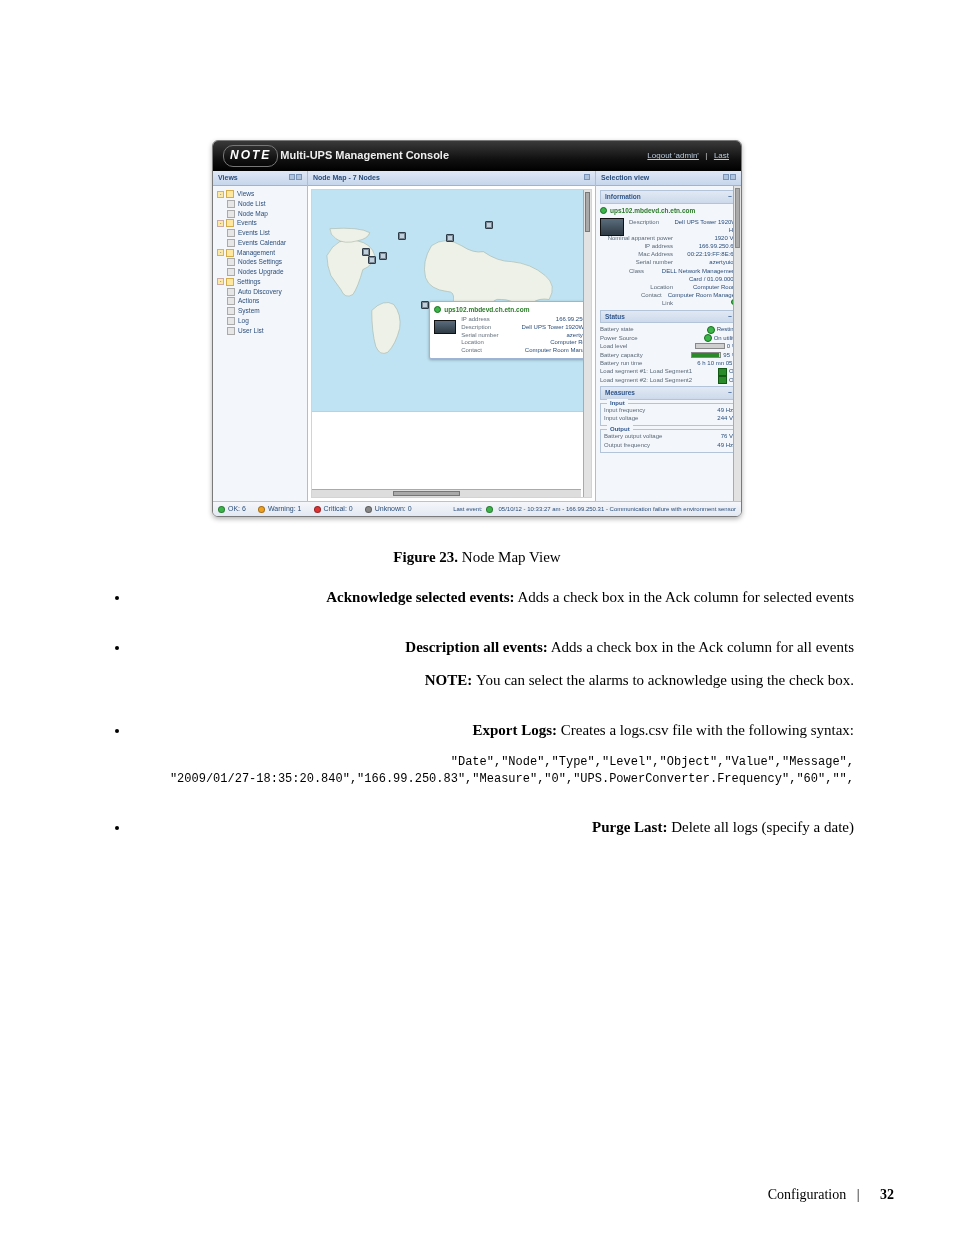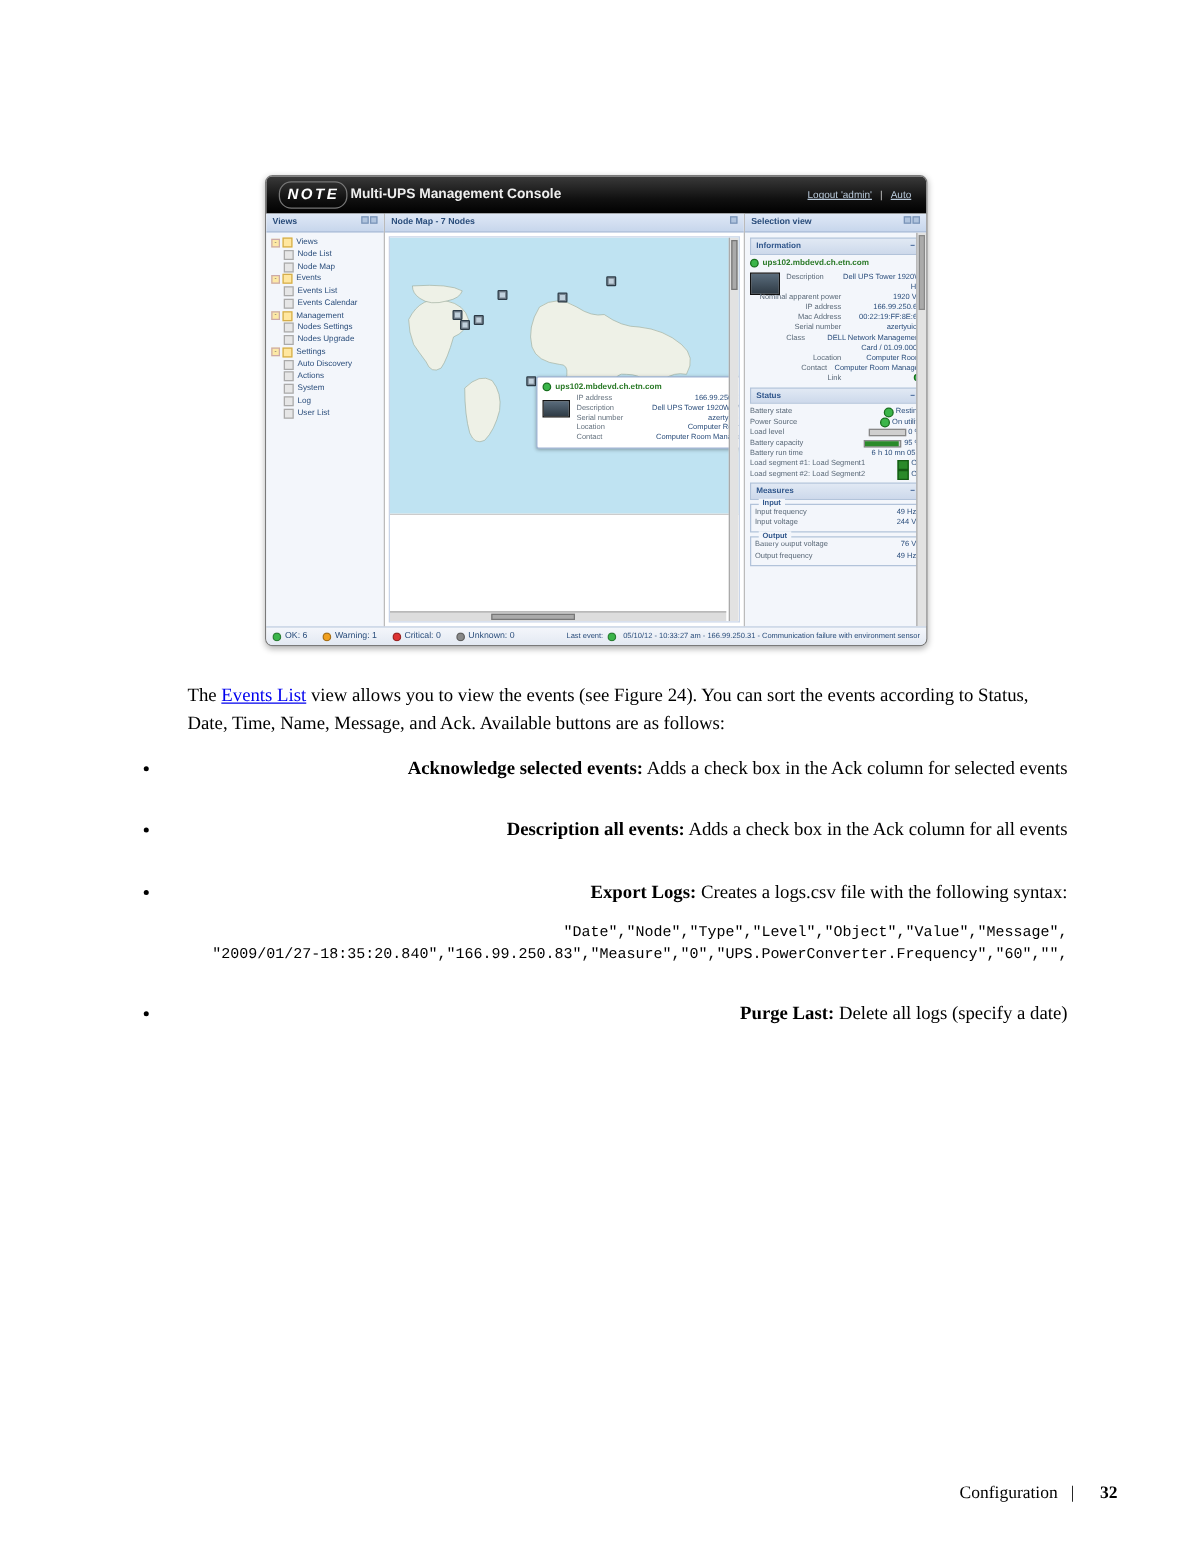--- a/index.html
+++ b/index.html
@@ -149,21 +149,21 @@
 <div class="page">
 
   <div class="screenshot">
 
     <div class="ss-header">
       <span class="logo">NOTE</span>
       <span class="app-title">Multi-UPS Management Console</span>
       <span class="ss-header-right">
         <a>Logout 'admin'</a>
         &nbsp;|&nbsp;
-        <a>Auto</a>
+        <a>Last</a>
       </span>
     </div>
 
     <div class="ss-body">
 
       <div class="col-views">
         <div class="panel-title">
           <span>Views</span>
           <span class="panel-ctrls"><span></span><span></span></span>
         </div>
@@ -472,30 +472,28 @@
           <span>Unknown: 0</span>
         </span>
       <span class="lastev">
         <span>Last event:</span>
         <span class="dot d-ok"></span>
         <span>05/10/12 - 10:33:27 am - 166.99.250.31 - Communication failure with environment sensor</span>
       </span>
     </div>
   </div>
 
-
-  <div class="content-block">
-    <p class="intro">
-      <span>The </span><span class="events-link"><span>Events List</span></span><span> view allows you to view the events (see Figure 24). You can sort the events according to Status, Date, Time, Name, Message, and Ack. Available buttons are as follows:</span>
-    </p>
+  <div class="fig-caption">
+    <strong>Figure 23. </strong><span>Node Map View</span>
   </div>
+
 
   <ul class="doc-list" id="doc-bullets">
       <li><strong>Acknowledge selected events:</strong> Adds a check box in the Ack column for selected events</li>
-      <li><strong>Description all events:</strong> Adds a check box in the Ack column for all events</li>
+      <li><strong>Description all events:</strong> Adds a check box in the Ack column for all events<div style="margin-top: 12px;"><strong>NOTE: </strong>You can select the alarms to acknowledge using the check box.</div></li>
       <li><strong>Export Logs:</strong> Creates a logs.csv file with the following syntax:<div style="font-family: &quot;Courier New&quot;, monospace; font-size: 12px; white-space: pre-wrap; margin: 12px 0px 8px;">"Date","Node","Type","Level","Object","Value","Message",
 "2009/01/27-18:35:20.840","166.99.250.83","Measure","0","UPS.PowerConverter.Frequency","60","",</div></li>
       <li><strong>Purge Last:</strong> Delete all logs (specify a date)</li>
     </ul>
 
   <div class="footer">
     <span>Configuration</span>
     &nbsp;&nbsp;|&nbsp;&nbsp;
     <strong class="pg">32</strong>
   </div>

